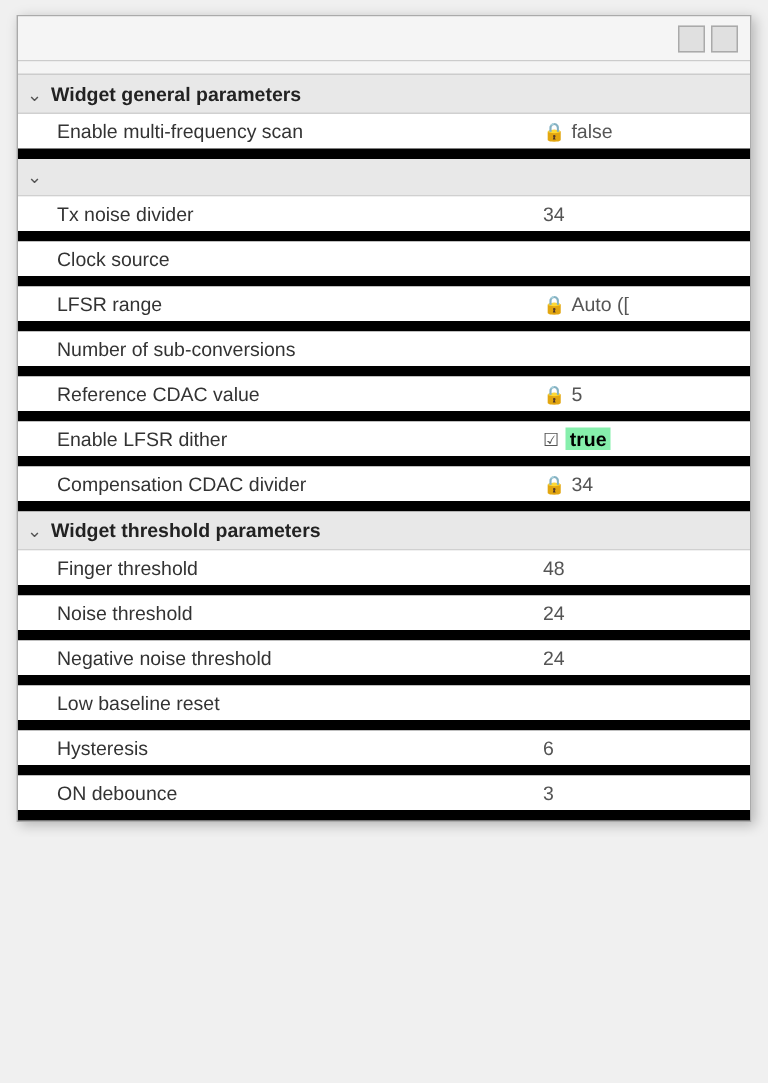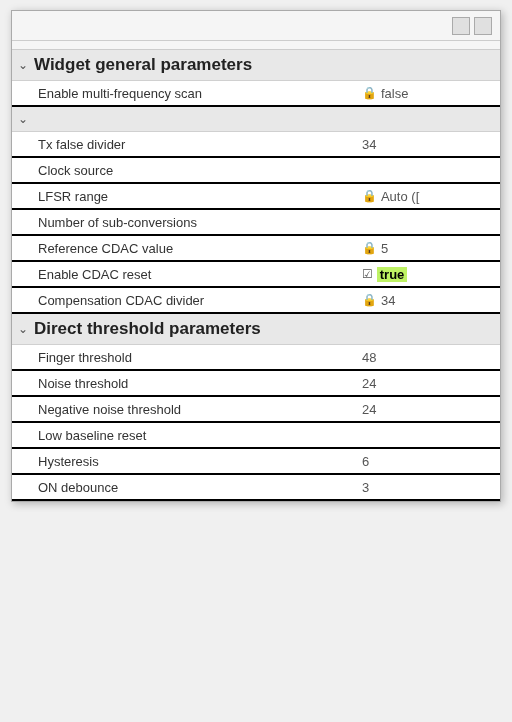--- a/index.html
+++ b/index.html
@@ -91,29 +91,29 @@
     .chevron {
       font-size: 12px;
       margin-right: 4px;
       color: #555;
       width: 12px;
       display: inline-block;
     }
 
     .section-label {
       font-weight: bold;
-      font-size: 17px;
+      font-size: 13px;
       color: #222;
     }
 
     .param-row {
       display: flex;
       align-items: center;
       padding: 4px 8px 4px 26px;
-      border-bottom: 2px solid #000000;
+      border-bottom: 7px solid #000000;
       min-height: 26px;
       background: #ffffff;
     }
 
     .param-name {
       flex: 1;
       font-size: 13px;
       color: #333;
     }
 
@@ -136,21 +136,21 @@
       font-size: 12px;
       color: #555;
     }
 
     .value-text {
       color: #555;
       text-align: center;
     }
 
     .value-highlighted {
-      background: #bef264;
+      background: #86efac;
       padding: 0 3px;
       color: #000;
       font-weight: bold;
     }
   </style>
 </head>
 <body>
 
 <div class="window">
 
@@ -176,21 +176,21 @@
         <span class="param-name">Enable multi-frequency scan</span>
         <div class="param-value">
           <span class="lock-icon">🔒</span>
           <span class="value-text">false</span>
         </div>
       </div>
       <div class="section-header">
       <span class="chevron">⌄</span>
     </div>
       <div class="param-row">
-        <span class="param-name">Tx false divider</span>
+        <span class="param-name">Tx noise divider</span>
         <div class="param-value">
           <span class="value-text">34</span>
         </div>
       </div>
       <div class="param-row">
         <span class="param-name">Clock source</span>
       </div>
       <div class="param-row">
         <span class="param-name">LFSR range</span>
         <div class="param-value">
@@ -202,36 +202,36 @@
         <span class="param-name">Number of sub-conversions</span>
       </div>
       <div class="param-row">
         <span class="param-name">Reference CDAC value</span>
         <div class="param-value">
           <span class="lock-icon">🔒</span>
           <span class="value-text">5</span>
         </div>
       </div>
       <div class="param-row">
-        <span class="param-name">Enable CDAC reset</span>
+        <span class="param-name">Enable LFSR dither</span>
         <div class="param-value">
           <span class="checkbox-icon">☑</span>
           <span class="value-highlighted">true</span>
         </div>
       </div>
       <div class="param-row">
         <span class="param-name">Compensation CDAC divider</span>
         <div class="param-value">
           <span class="lock-icon">🔒</span>
           <span class="value-text">34</span>
         </div>
       </div>
       <div class="section-header">
       <span class="chevron">⌄</span>
-      <span class="section-label">Direct threshold parameters</span>
+      <span class="section-label">Widget threshold parameters</span>
     </div>
       <div class="param-row">
         <span class="param-name">Finger threshold</span>
         <div class="param-value">
           <span class="value-text">48</span>
         </div>
       </div>
       <div class="param-row">
         <span class="param-name">Noise threshold</span>
         <div class="param-value">

